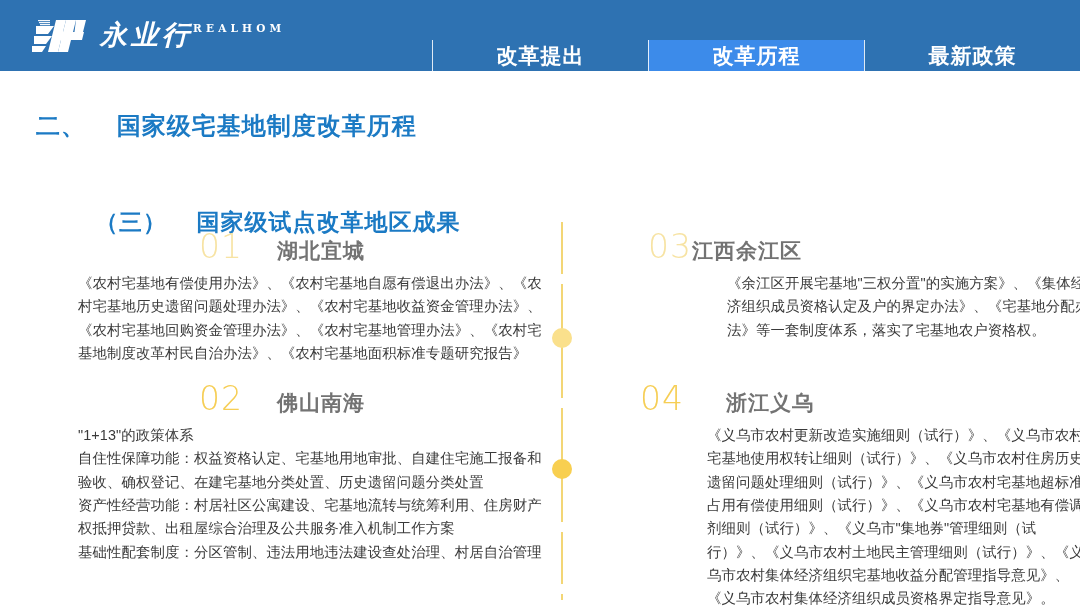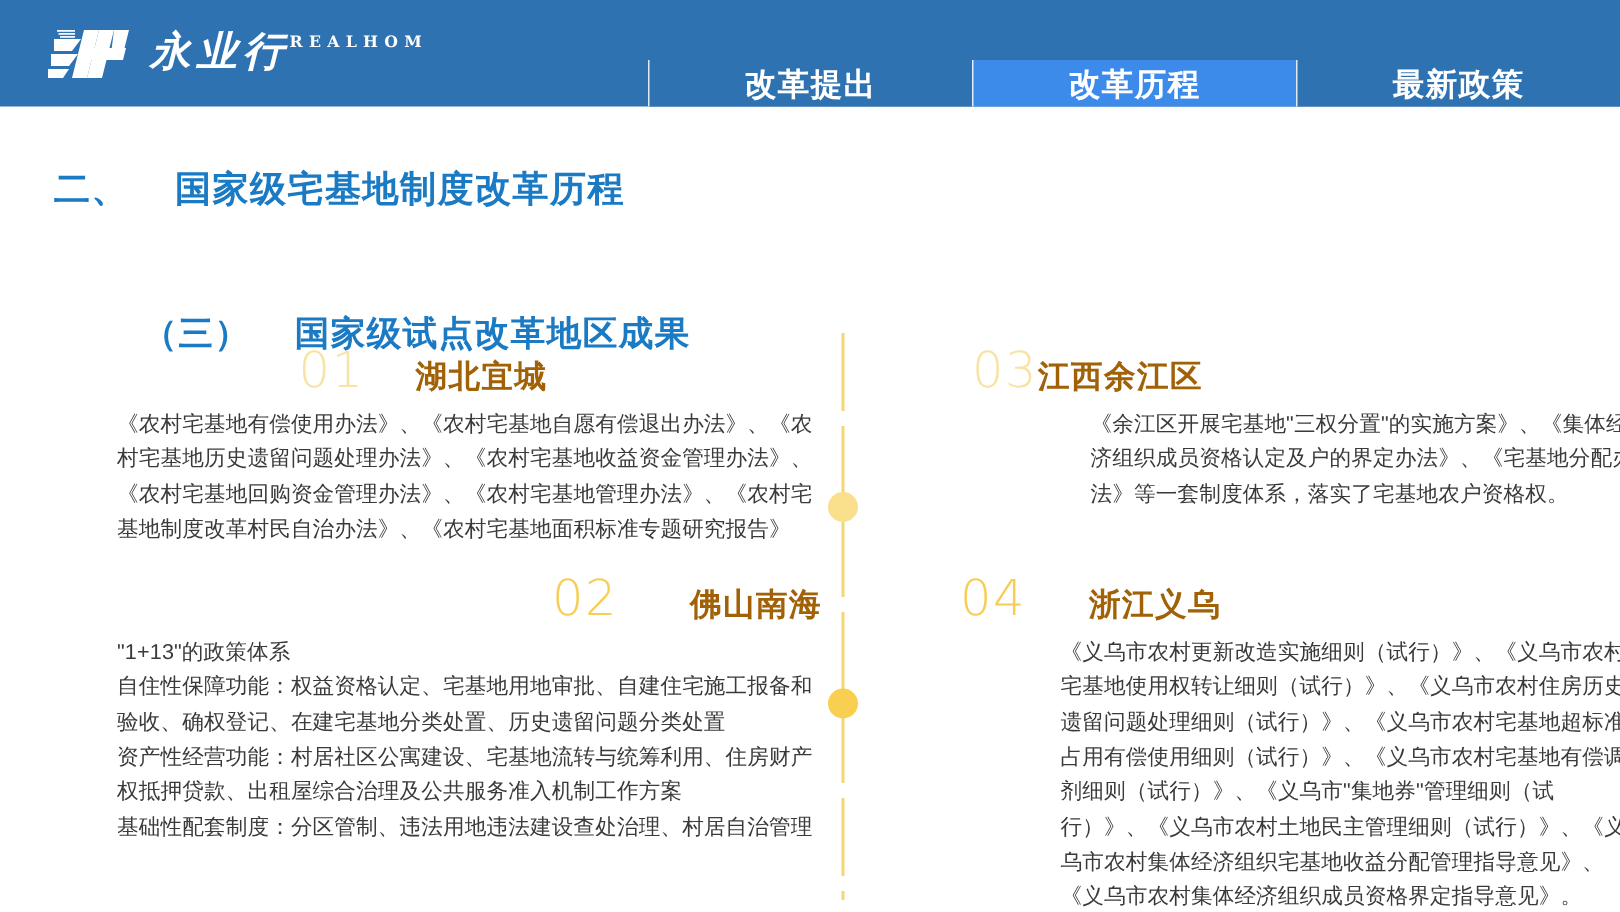--- a/index.html
+++ b/index.html
@@ -140,36 +140,36 @@
     font-family: "DejaVu Sans", "Liberation Sans", sans-serif;
     letter-spacing: 1px;
     line-height: 1;
   }
   .num.pale { color: #F7E3A3; }
   .num.gold { color: #F6CE55; }
 
   .place {
     font-size: 21px;
     font-weight: bold;
-    color: #a16207;
+    color: #737373;
     letter-spacing: 1px;
     line-height: 1;
   }
 
   .body-text {
     font-size: 14.4px;
     color: #3a3a3a;
     line-height: 1.62;
     letter-spacing: 0.1px;
     white-space: pre-wrap;
   }
 
   
   .left-head-01 { padding-left: 121px; gap: 34px; }
-  .left-head-02 { padding-left: 121px; gap: 48px; justify-content: flex-end; }
+  .left-head-02 { padding-left: 121px; gap: 34px; }
   .left-body    { padding-left: 0px; }
 
   
   .right-head-03 { padding-left: 16px; }
   .right-head-04 { padding-left: 8px;  gap: 42px; }
   .right-body    { padding-left: 95px; }
   .right-body-04 { padding-left: 75px; }
 
   .i01 { top: 8px; }
   .i02 { top: 160px; }

